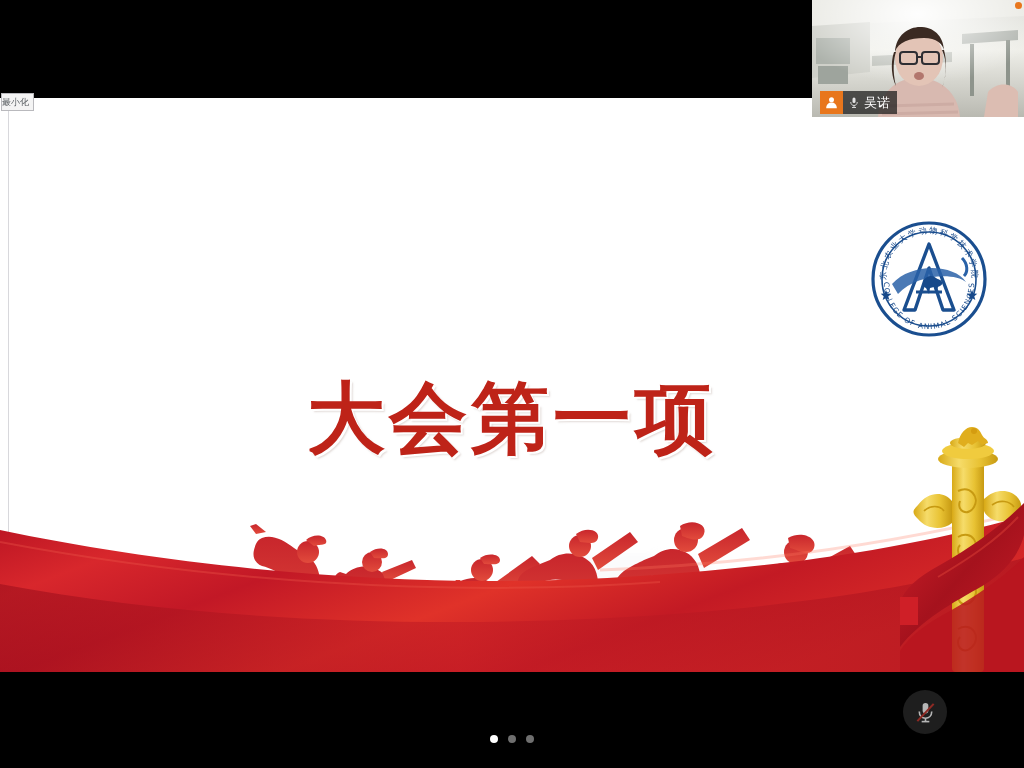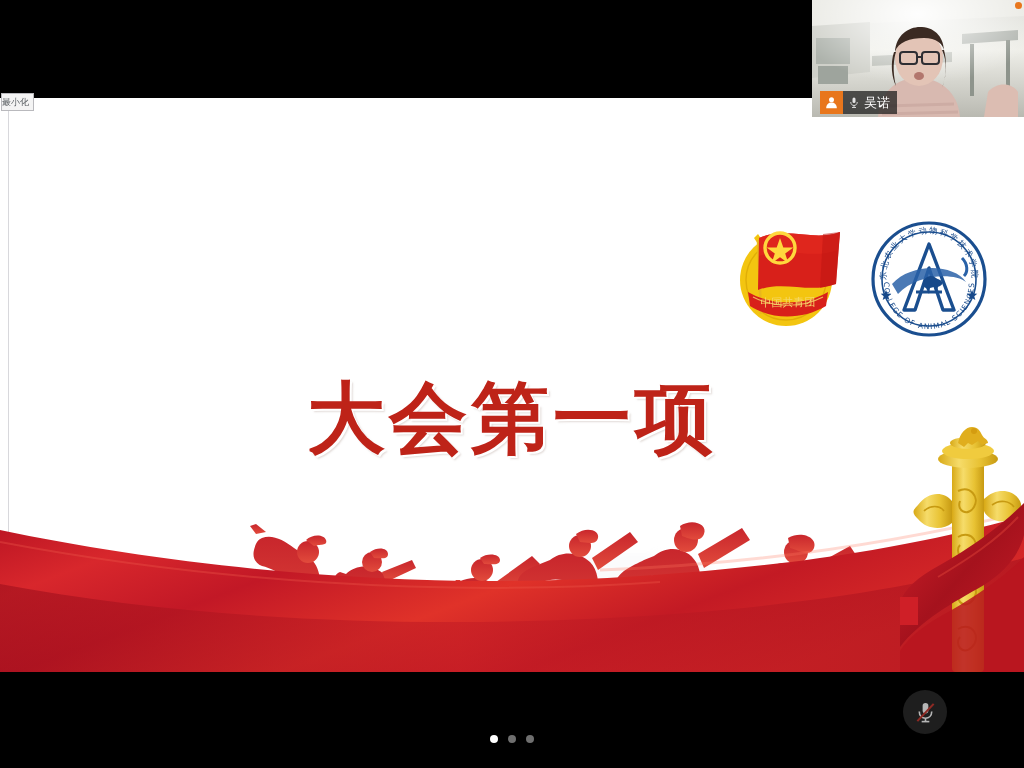--- a/index.html
+++ b/index.html
@@ -135,40 +135,20 @@
 </head>
 <body>
 
 <div id="root">
 
   <div class="slide">
 
     <div class="slide-edge-line"></div>
     <div class="watermark"></div>
 
-    <div class="logo-cyl">
-      <svg viewBox="0 0 122 122" width="122" height="122">
-        <circle cx="58" cy="70" r="46" fill="#f3c510"></circle>
-        <circle cx="58" cy="70" r="40" fill="none" stroke="#e0ae07" stroke-width="1.4"></circle>
-
-        <path d="M26 28 L30 24 L34 30 L30 34 Z" fill="#f3c510"></path>
-        <path d="M30 30 L33 104" stroke="#e9b81c" stroke-width="2.6" fill="none"></path>
-
-        <path d="M31 28 C58 16 86 32 112 22 L108 74 C82 84 56 70 30 80 Z" fill="#d8201a"></path>
-        <path d="M31 28 C58 16 86 32 112 22 L110 40 C84 50 58 36 31 46 Z" fill="#e2281f" opacity=".75"></path>
-        <path d="M95 24 L112 22 L108 74 L92 78 Z" fill="#bf1612" opacity=".55"></path>
-
-        <circle cx="52" cy="38" r="15" fill="none" stroke="#ffd83d" stroke-width="3.4"></circle>
-        <path d="M52 28 L55.3 37.6 L65.4 37.6 L57.2 43.6 L60.4 53.2 L52 47.2 L43.6 53.2 L46.8 43.6 L38.6 37.6 L48.7 37.6 Z" fill="#ffd83d"></path>
-
-        <path d="M20 82 C44 96 76 96 100 82 L98 96 C74 110 44 110 22 96 Z" fill="#d8201a"></path>
-        <path d="M25 87 C46 98 74 98 95 87" stroke="#f6d96a" stroke-width="1.2" fill="none" opacity=".8"></path>
-        <text x="60" y="96" font-size="11" fill="#f6d96a" text-anchor="middle" font-family="DejaVu Sans, sans-serif" transform="rotate(-1 60 96)">中国共青团</text>
-      </svg>
-    </div>
 
     <div class="logo-college">
       <svg viewBox="0 0 122 122" width="122" height="122">
         <circle cx="61" cy="61" r="57" fill="#ffffff"></circle>
         <circle cx="61" cy="61" r="56" fill="none" stroke="#1a4e8f" stroke-width="3.2"></circle>
         <circle cx="61" cy="61" r="47" fill="none" stroke="#1a4e8f" stroke-width="1.6"></circle>
 
         <defs>
           <path id="arcBottom" d="M 16 66 A 45 45 0 0 0 106 66"></path>
           <path id="arcTop" d="M 18 58 A 43 43 0 0 1 104 58"></path>

